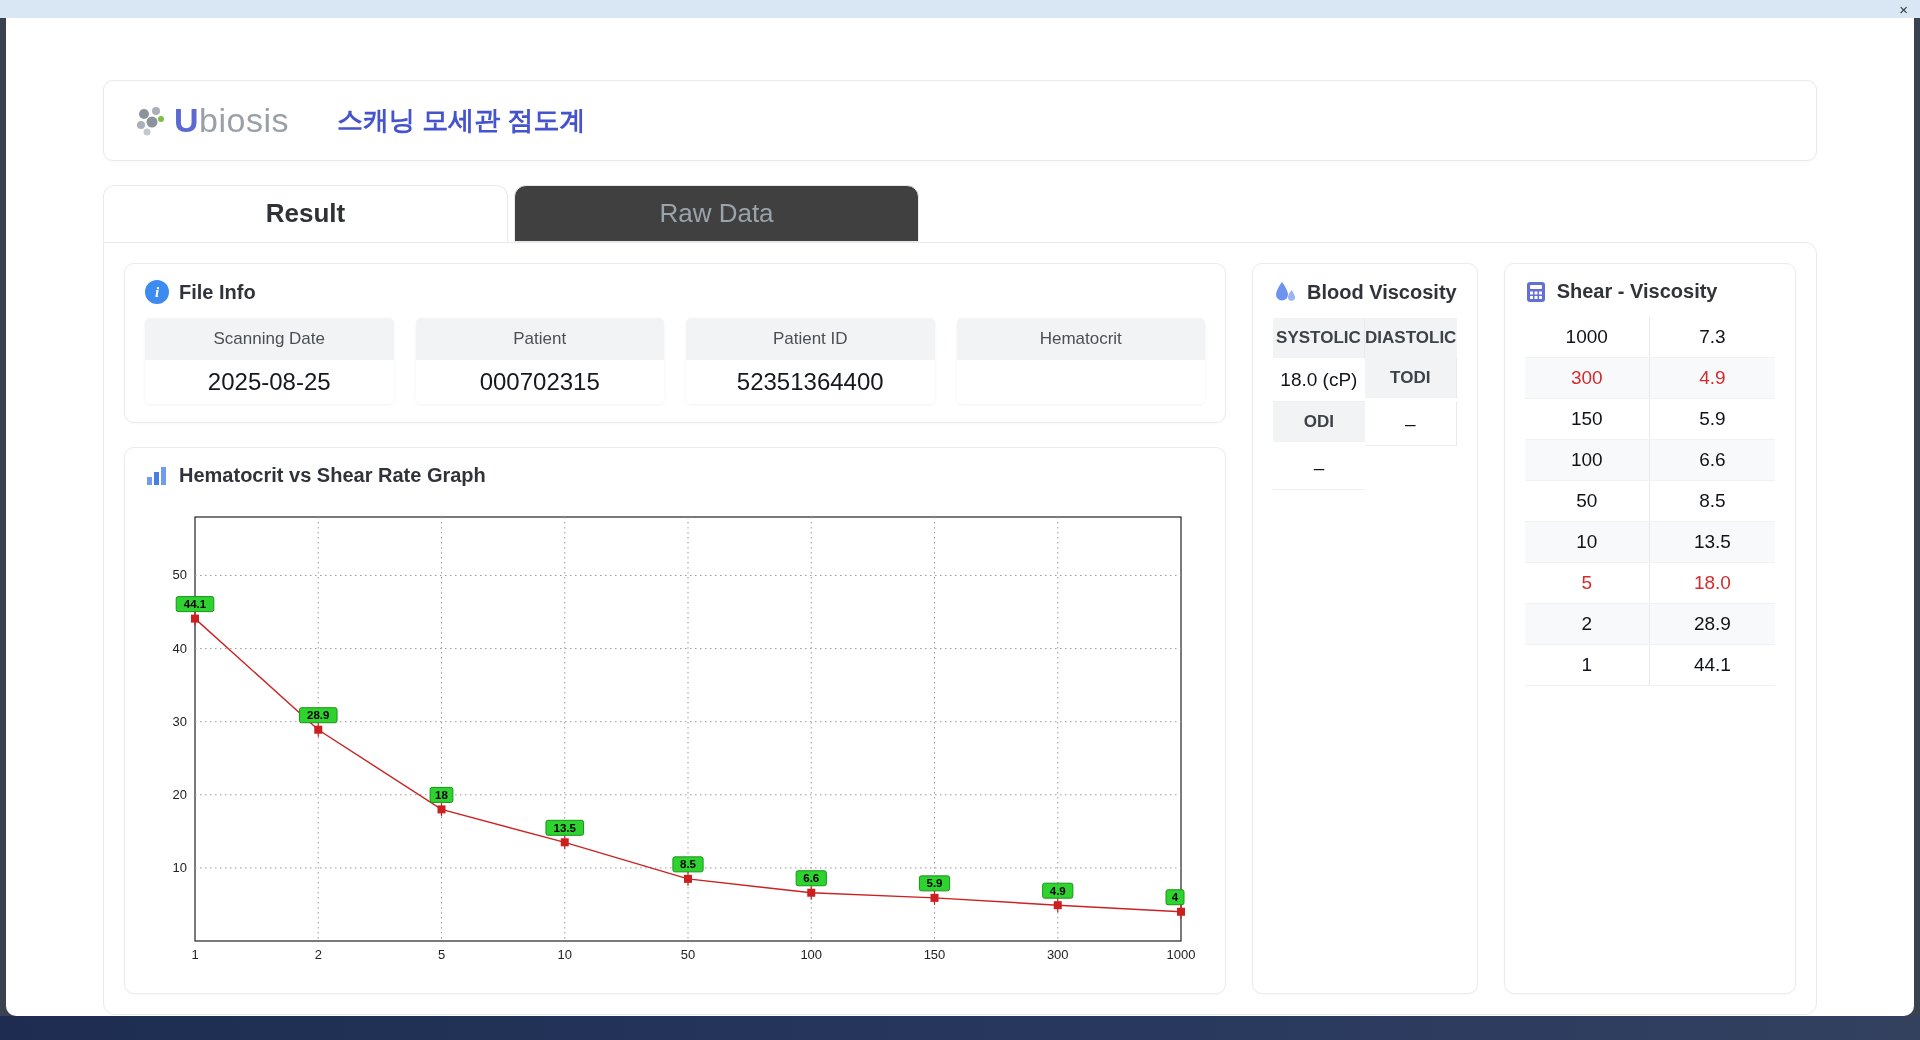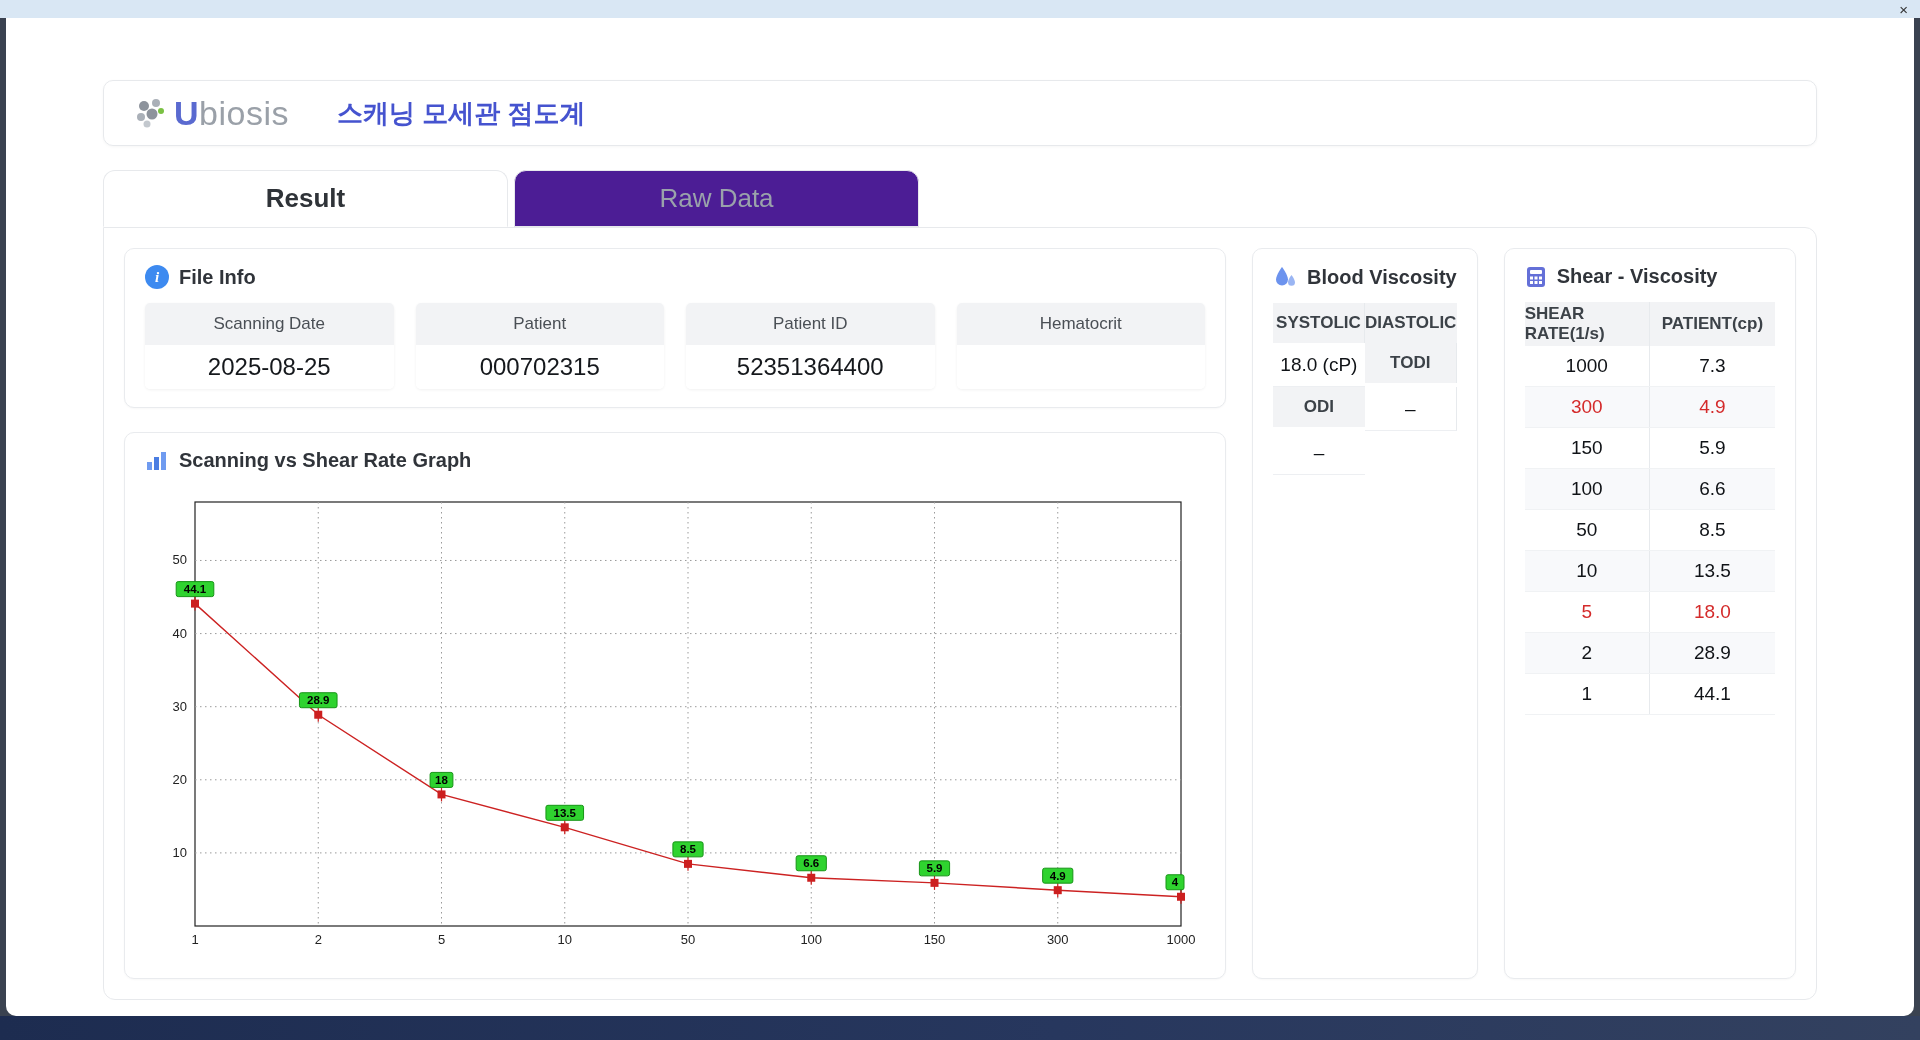--- a/index.html
+++ b/index.html
@@ -3,30 +3,30 @@
 <meta charset="utf-8">
 <style>
   html,body{margin:0;padding:0;width:1920px;height:1040px;background:#3a4250;font-family:"Liberation Sans","DejaVu Sans",sans-serif;overflow:hidden;}
   *{box-sizing:border-box;}
   
   .titlebar{height:18px;background:#d9e7f4;display:flex;justify-content:flex-end;align-items:center;padding-right:12px;}
   .close-btn{font-size:15px;line-height:1;color:#333;cursor:default;}
   .window{margin:0 6px;background:#fff;height:998px;border-radius:0 0 10px 10px;padding:62px 97px 0;position:relative;overflow:hidden;}
   .bottombar{height:24px;background:linear-gradient(90deg,#1d2c50,#27375e 55%,#33415f);}
   
-  .header-card{height:66px;border:1px solid #e7e9ec;border-radius:10px;display:flex;align-items:center;padding:0 30px;gap:48px;box-shadow:0 1px 3px rgba(0,0,0,.04);background:#fff;}
+  .header-card{height:81px;border:1px solid #e7e9ec;border-radius:10px;display:flex;align-items:center;padding:0 30px;gap:48px;box-shadow:0 1px 3px rgba(0,0,0,.04);background:#fff;}
   .logo{display:flex;align-items:center;gap:4px;}
   .logo-text{font-size:34px;letter-spacing:.5px;color:#9aa0a8;font-weight:500;}
   .logo-u{color:#5a6ad0;font-weight:bold;}
   .app-title{font-size:26px;font-weight:bold;color:#4553cf;}
   
   .tabs{display:flex;gap:6px;margin-top:24px;position:relative;z-index:2;}
   .tab{width:405px;height:57px;display:flex;align-items:center;justify-content:center;font-size:26px;border:1px solid #e7e9ec;border-radius:12px 12px 0 0;cursor:pointer;}
   .tab.active{background:#fff;border-bottom-color:#fff;margin-bottom:-1px;font-weight:bold;color:#2f3338;}
-  .tab.inactive{background:#4c1d95;color:#9aa2ab;}
+  .tab.inactive{background:#404040;color:#9aa2ab;}
   
   .content-card{border:1px solid #e7e9ec;border-radius:0 12px 12px 12px;padding:20px;display:flex;gap:26px;background:#fff;position:relative;z-index:1;min-height:740px;}
   .left-col{width:1102px;display:flex;flex-direction:column;gap:24px;}
   .right-col{flex:1;display:flex;flex-direction:row;gap:26px;}
   .panel{border:1px solid #e9ebee;border-radius:10px;padding:16px 20px 18px;background:#fff;box-shadow:0 1px 2px rgba(0,0,0,.03);}
   .panel-title-row{display:flex;align-items:center;gap:10px;margin-bottom:14px;}
   .panel-title{font-size:20px;font-weight:bold;color:#30343a;}
   
   .info-icon{width:24px;height:24px;border-radius:50%;background:#3d8af0;color:#fff;display:flex;align-items:center;justify-content:center;font-size:15px;font-weight:bold;font-style:italic;font-family:"Liberation Serif",serif;}
   .svg-icon{display:block;}
@@ -110,21 +110,21 @@
         </div>
       </div>
 
       <div class="panel graph-panel">
         <div class="panel-title-row">
           <svg class="svg-icon" width="24" height="22" viewBox="0 0 24 22">
             <rect x="2" y="12" width="5" height="8" fill="#6f9bf0"></rect>
             <rect x="9" y="7" width="5" height="13" fill="#4a7de2"></rect>
             <rect x="16" y="2" width="5" height="18" fill="#6f9bf0"></rect>
           </svg>
-          <span class="panel-title">Scanning vs Shear Rate Graph</span>
+          <span class="panel-title">Hematocrit vs Shear Rate Graph</span>
         </div>
         <svg id="chart-svg" width="1058" height="470" viewBox="0 0 1058 470">
             <rect x="50" y="16" width="986" height="424" fill="#fff" stroke="#222" stroke-width="1.2"></rect>
             <line x1="50" y1="366.8965517241379" x2="1036" y2="366.8965517241379" stroke="#9a9a9a" stroke-width="1" stroke-dasharray="1.5 3.5"></line>
             <text x="42" y="370.8965517241379" text-anchor="end" font-size="13" fill="#222">10</text>
             <line x1="50" y1="293.7931034482759" x2="1036" y2="293.7931034482759" stroke="#9a9a9a" stroke-width="1" stroke-dasharray="1.5 3.5"></line>
             <text x="42" y="297.7931034482759" text-anchor="end" font-size="13" fill="#222">20</text>
             <line x1="50" y1="220.68965517241378" x2="1036" y2="220.68965517241378" stroke="#9a9a9a" stroke-width="1" stroke-dasharray="1.5 3.5"></line>
             <text x="42" y="224.68965517241378" text-anchor="end" font-size="13" fill="#222">30</text>
             <line x1="50" y1="147.58620689655172" x2="1036" y2="147.58620689655172" stroke="#9a9a9a" stroke-width="1" stroke-dasharray="1.5 3.5"></line>
@@ -216,24 +216,20 @@
             <rect x="5" y="4" width="12" height="4" rx="1" fill="#ffffff"></rect>
             <rect x="5" y="10.5" width="3" height="3" fill="#ffffff"></rect>
             <rect x="9.5" y="10.5" width="3" height="3" fill="#ffffff"></rect>
             <rect x="14" y="10.5" width="3" height="3" fill="#ffffff"></rect>
             <rect x="5" y="15" width="3" height="3" fill="#ffffff"></rect>
             <rect x="9.5" y="15" width="3" height="3" fill="#ffffff"></rect>
             <rect x="14" y="15" width="3" height="3" fill="#ffffff"></rect>
           </svg>
           <span class="panel-title">Shear - Viscosity</span>
         </div>
-        <div class="sh-head">
-          <div class="sh-hc sh-left">SHEAR RATE(1/s)</div>
-          <div class="sh-hc">PATIENT(cp)</div>
-        </div>
         <div id="shear-rows">
             <div class="sh-row">
               <div class="sh-c sh-left">1000</div>
               <div class="sh-c">7.3</div>
             </div>
             <div class="sh-row hl alt">
               <div class="sh-c sh-left">300</div>
               <div class="sh-c">4.9</div>
             </div>
             <div class="sh-row">

